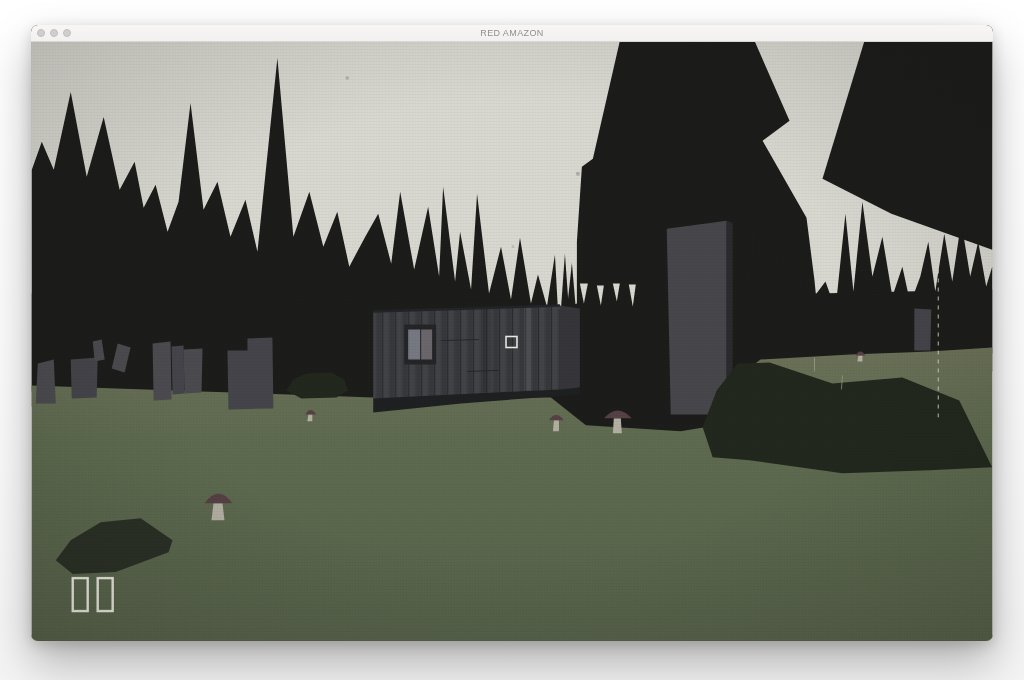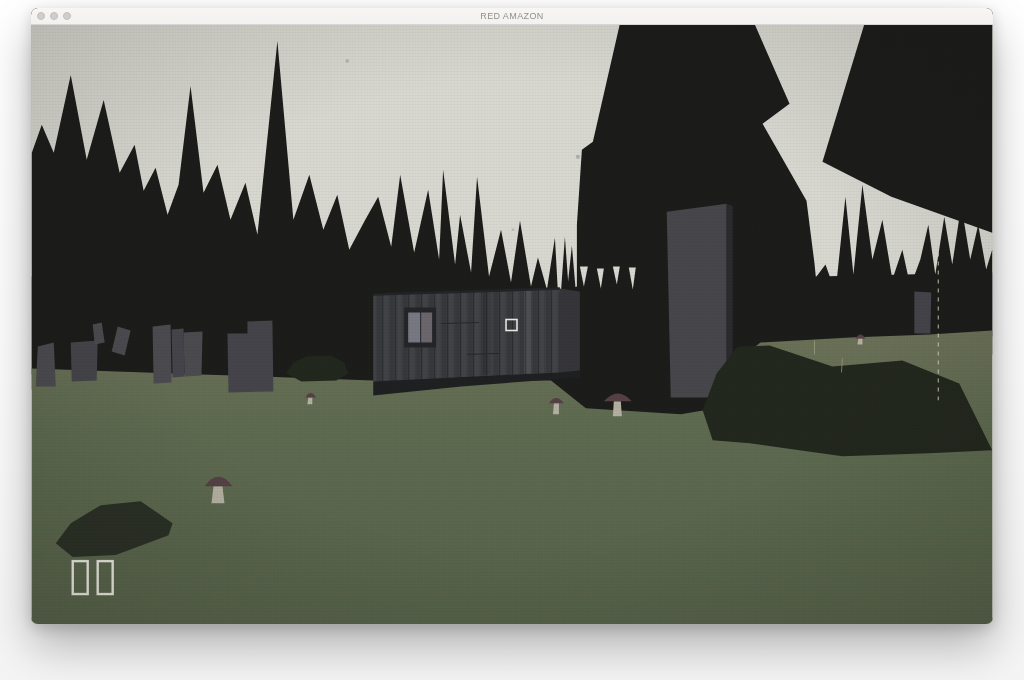--- a/index.html
+++ b/index.html
@@ -1,19 +1,19 @@
 <!DOCTYPE html>
 <html style="--pageBg: #ffffff; --titlebarBg: #f2f1f0; --titleText: #8f8f8d; --trafficLight: #cfcecd; --sky: #d8d8d1; --tree: #1c1c1a; --trunk: #47464b; --slab: #4b4a4f; --grassLight: #6b7158; --grass: #5f6b50; --grassDeep: #57624a; --rock: #23281f; --rockMid: #2b3026; --cabinFront: #3b3d41; --cabinSide: #36363a; --cabinBase: #1e2022; --cabinFrame: #232527; --paneLeft: #767982; --paneRight: #6b666b; --mushroomCap: #564145; --mushroomStem: #b3b0a2; --hud: #e8e8de;"><head>
 <meta charset="utf-8">
 <style>
   html,body{margin:0;padding:0;width:1024px;height:680px;background:var(--pageBg,#fff);
     font-family:"Liberation Sans",sans-serif;overflow:hidden;}
   .desktop{position:relative;width:1024px;height:680px;
     background:linear-gradient(180deg,#ffffff 0%,#fbfbfb 55%,#f4f4f4 100%);}
-  .window{position:absolute;left:31px;top:8px;width:962px;height:616px;border-radius:7px;
+  .window{position:absolute;left:31px;top:25px;width:962px;height:616px;border-radius:7px;
     box-shadow:0 22px 45px rgba(0,0,0,.28),0 4px 14px rgba(0,0,0,.16);overflow:hidden;
     background:#000;}
   .titlebar{position:relative;height:16px;background:linear-gradient(180deg,#f7f6f5,var(--titlebarBg,#f1f0ef));
     border-bottom:1px solid #d7d6d4;display:flex;align-items:center;}
   .lights{position:absolute;left:6px;top:0;height:16px;display:flex;align-items:center;gap:5px;}
   .light{width:8px;height:8px;border-radius:50%;background:var(--trafficLight,#cfcecd);
     border:1px solid #c0bfbe;box-sizing:border-box;padding:0;}
   .title{flex:1;text-align:center;font-size:9px;letter-spacing:.4px;color:var(--titleText,#8f8f8d);
     line-height:16px;user-select:none;}
   .viewport{position:relative;width:962px;height:599px;background:var(--sky,#d8d8d1);}

